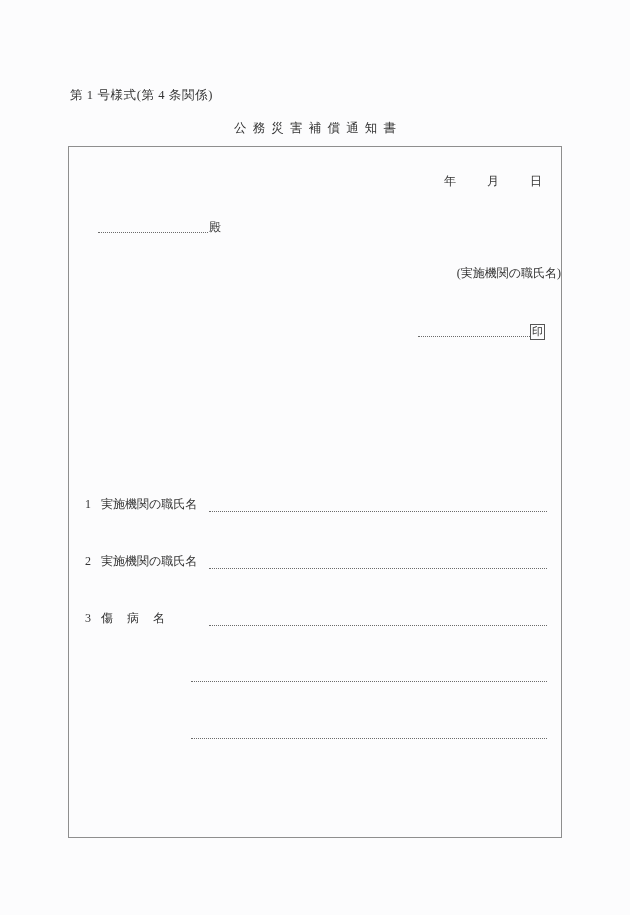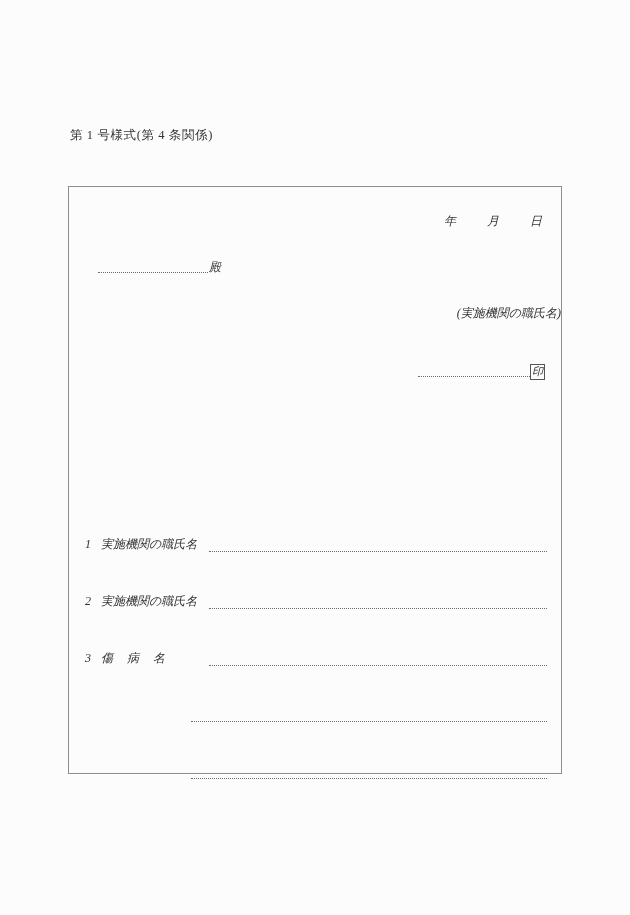--- a/index.html
+++ b/index.html
@@ -11,21 +11,20 @@
     height: 915px;
     background: #fcfcfd;
     font-family: "Liberation Serif", "DejaVu Serif", serif;
     color: #3a3a3a;
     position: relative;
     overflow: hidden;
   }
   .page {
     position: absolute;
     inset: 0;
-    margin-top: 40px;
   }
 
   
   .form-no {
     position: absolute;
     left: 70px;
     top: 87px;
     font-size: 12.5px;
     letter-spacing: 0.6px;
     color: #333;
@@ -44,25 +43,24 @@
     text-indent: 6.2px;
     color: #333;
   }
 
   
   .frame {
     position: absolute;
     left: 68px;
     top: 146px;
     width: 494px;
-    height: 588px;
+    height: 692px;
     border: 1px solid #8e8e8e;
     box-sizing: border-box;
     background: transparent;
-    font-style: italic;
   }
 
   .frame-inner {
     position: absolute;
     inset: 0;
   }
 
   
   .date-line {
     position: absolute;
@@ -199,20 +197,21 @@
     box-sizing: border-box;
   }
 </style>
 </head>
 <body>
 
 <div class="page">
 
   <div class="form-no">第 1 号様式(第 4 条関係)</div>
 
+  <div class="doc-title">公務災害補償通知書</div>
 
   <div class="frame">
     <div class="frame-inner">
 
       <div class="date-line">
         <span class="seg">年</span>
         <span class="seg">月</span>
         <span class="seg">日</span>
       </div>
 

